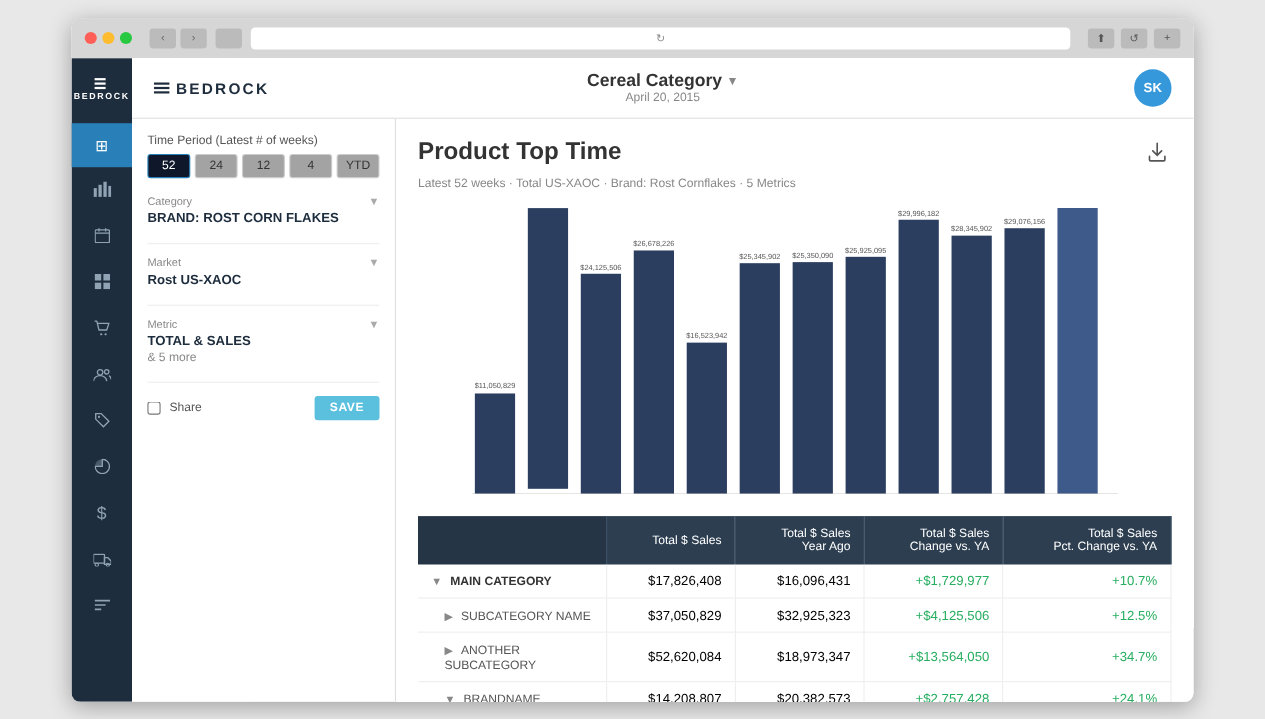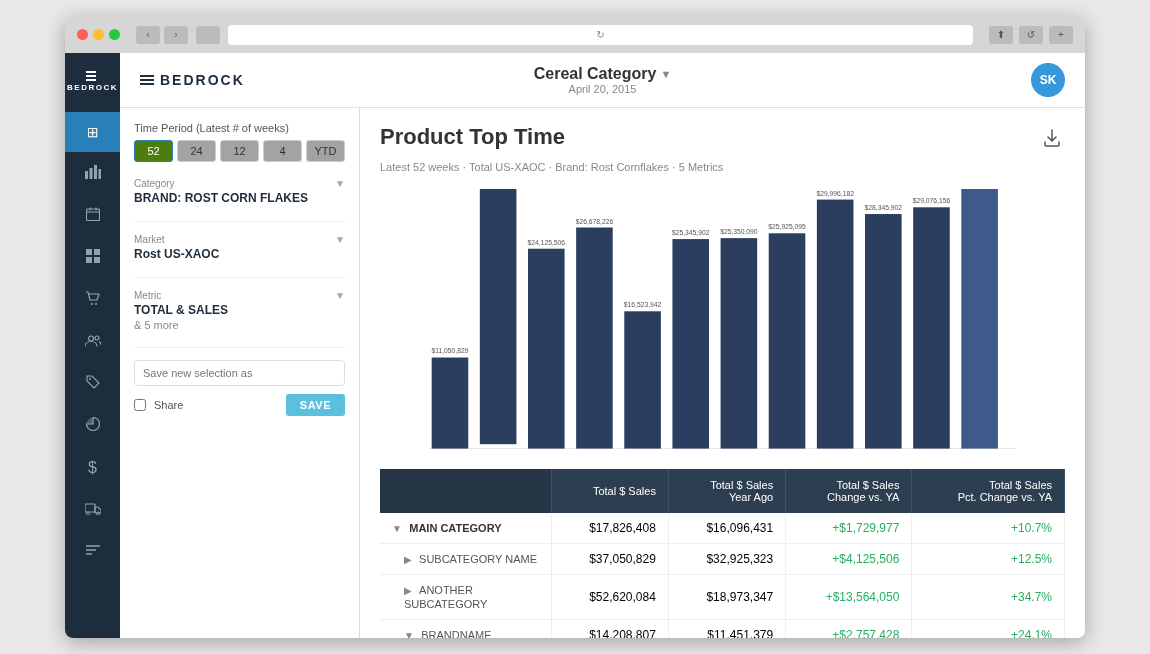--- a/index.html
+++ b/index.html
@@ -139,21 +139,21 @@
       flex: 1;
       padding: 4px 2px;
       font-size: 11px;
       border: 1px solid #ccc;
       background: #a3a3a3;
       cursor: pointer;
       border-radius: 3px;
       color: #333;
       text-align: center;
     }
-    .time-btn.active { background: #4d7c0f; color: white; border-color: #2980b9; }
+    .time-btn.active { background: #0f172a; color: white; border-color: #2980b9; }
 
     .filter-label { font-size: 10px; color: #888; margin-bottom: 2px; margin-top: 12px; display: flex; justify-content: space-between; align-items: center; }
     .filter-caret { color: #aaa; font-size: 10px; cursor: pointer; }
 
     .filter-value { font-size: 12px; color: #1e2d3d; font-weight: 600; }
 
     .divider { height: 1px; background: #eee; margin: 12px 0; }
 
     .save-input {
       width: 100%;
@@ -408,21 +408,20 @@
             <div class="filter-label">
               <span>Metric</span>
               <span class="filter-caret">▼</span>
             </div>
             <div class="filter-value">TOTAL &amp; SALES</div>
             <div style="font-size:11px;color:#888;margin-top:2px;">&amp; 5 more</div>
           </div>
 
           <div class="divider"></div>
 
-          <input class="save-input" type="text" placeholder="Save new selection as" style="">
 
           <div class="save-row">
             <input type="checkbox" class="share-checkbox" style="">
             <span class="share-label">Share</span>
             <button class="save-btn">SAVE</button>
           </div>
         </div>
 
         <div class="content-area">
           <div class="content-header">
@@ -537,21 +536,21 @@
                 <td>$18,973,347</td>
                 <td class="positive">+$13,564,050</td>
                 <td class="positive">+34.7%</td>
               </tr>
               <tr>
                 <td class="indent-1">
                   <span class="collapse-icon">▼</span>
                   <span class="sub-name">BRANDNAME</span>
                 </td>
                 <td>$14,208,807</td>
-                <td>$11,451,379</td>
+                <td>$20,382,573</td>
                 <td class="positive">+$2,757,428</td>
                 <td class="positive">+24.1%</td>
               </tr>
 
             </tbody>
           </table>
         </div>
       </div>
     </div>
   </div>

